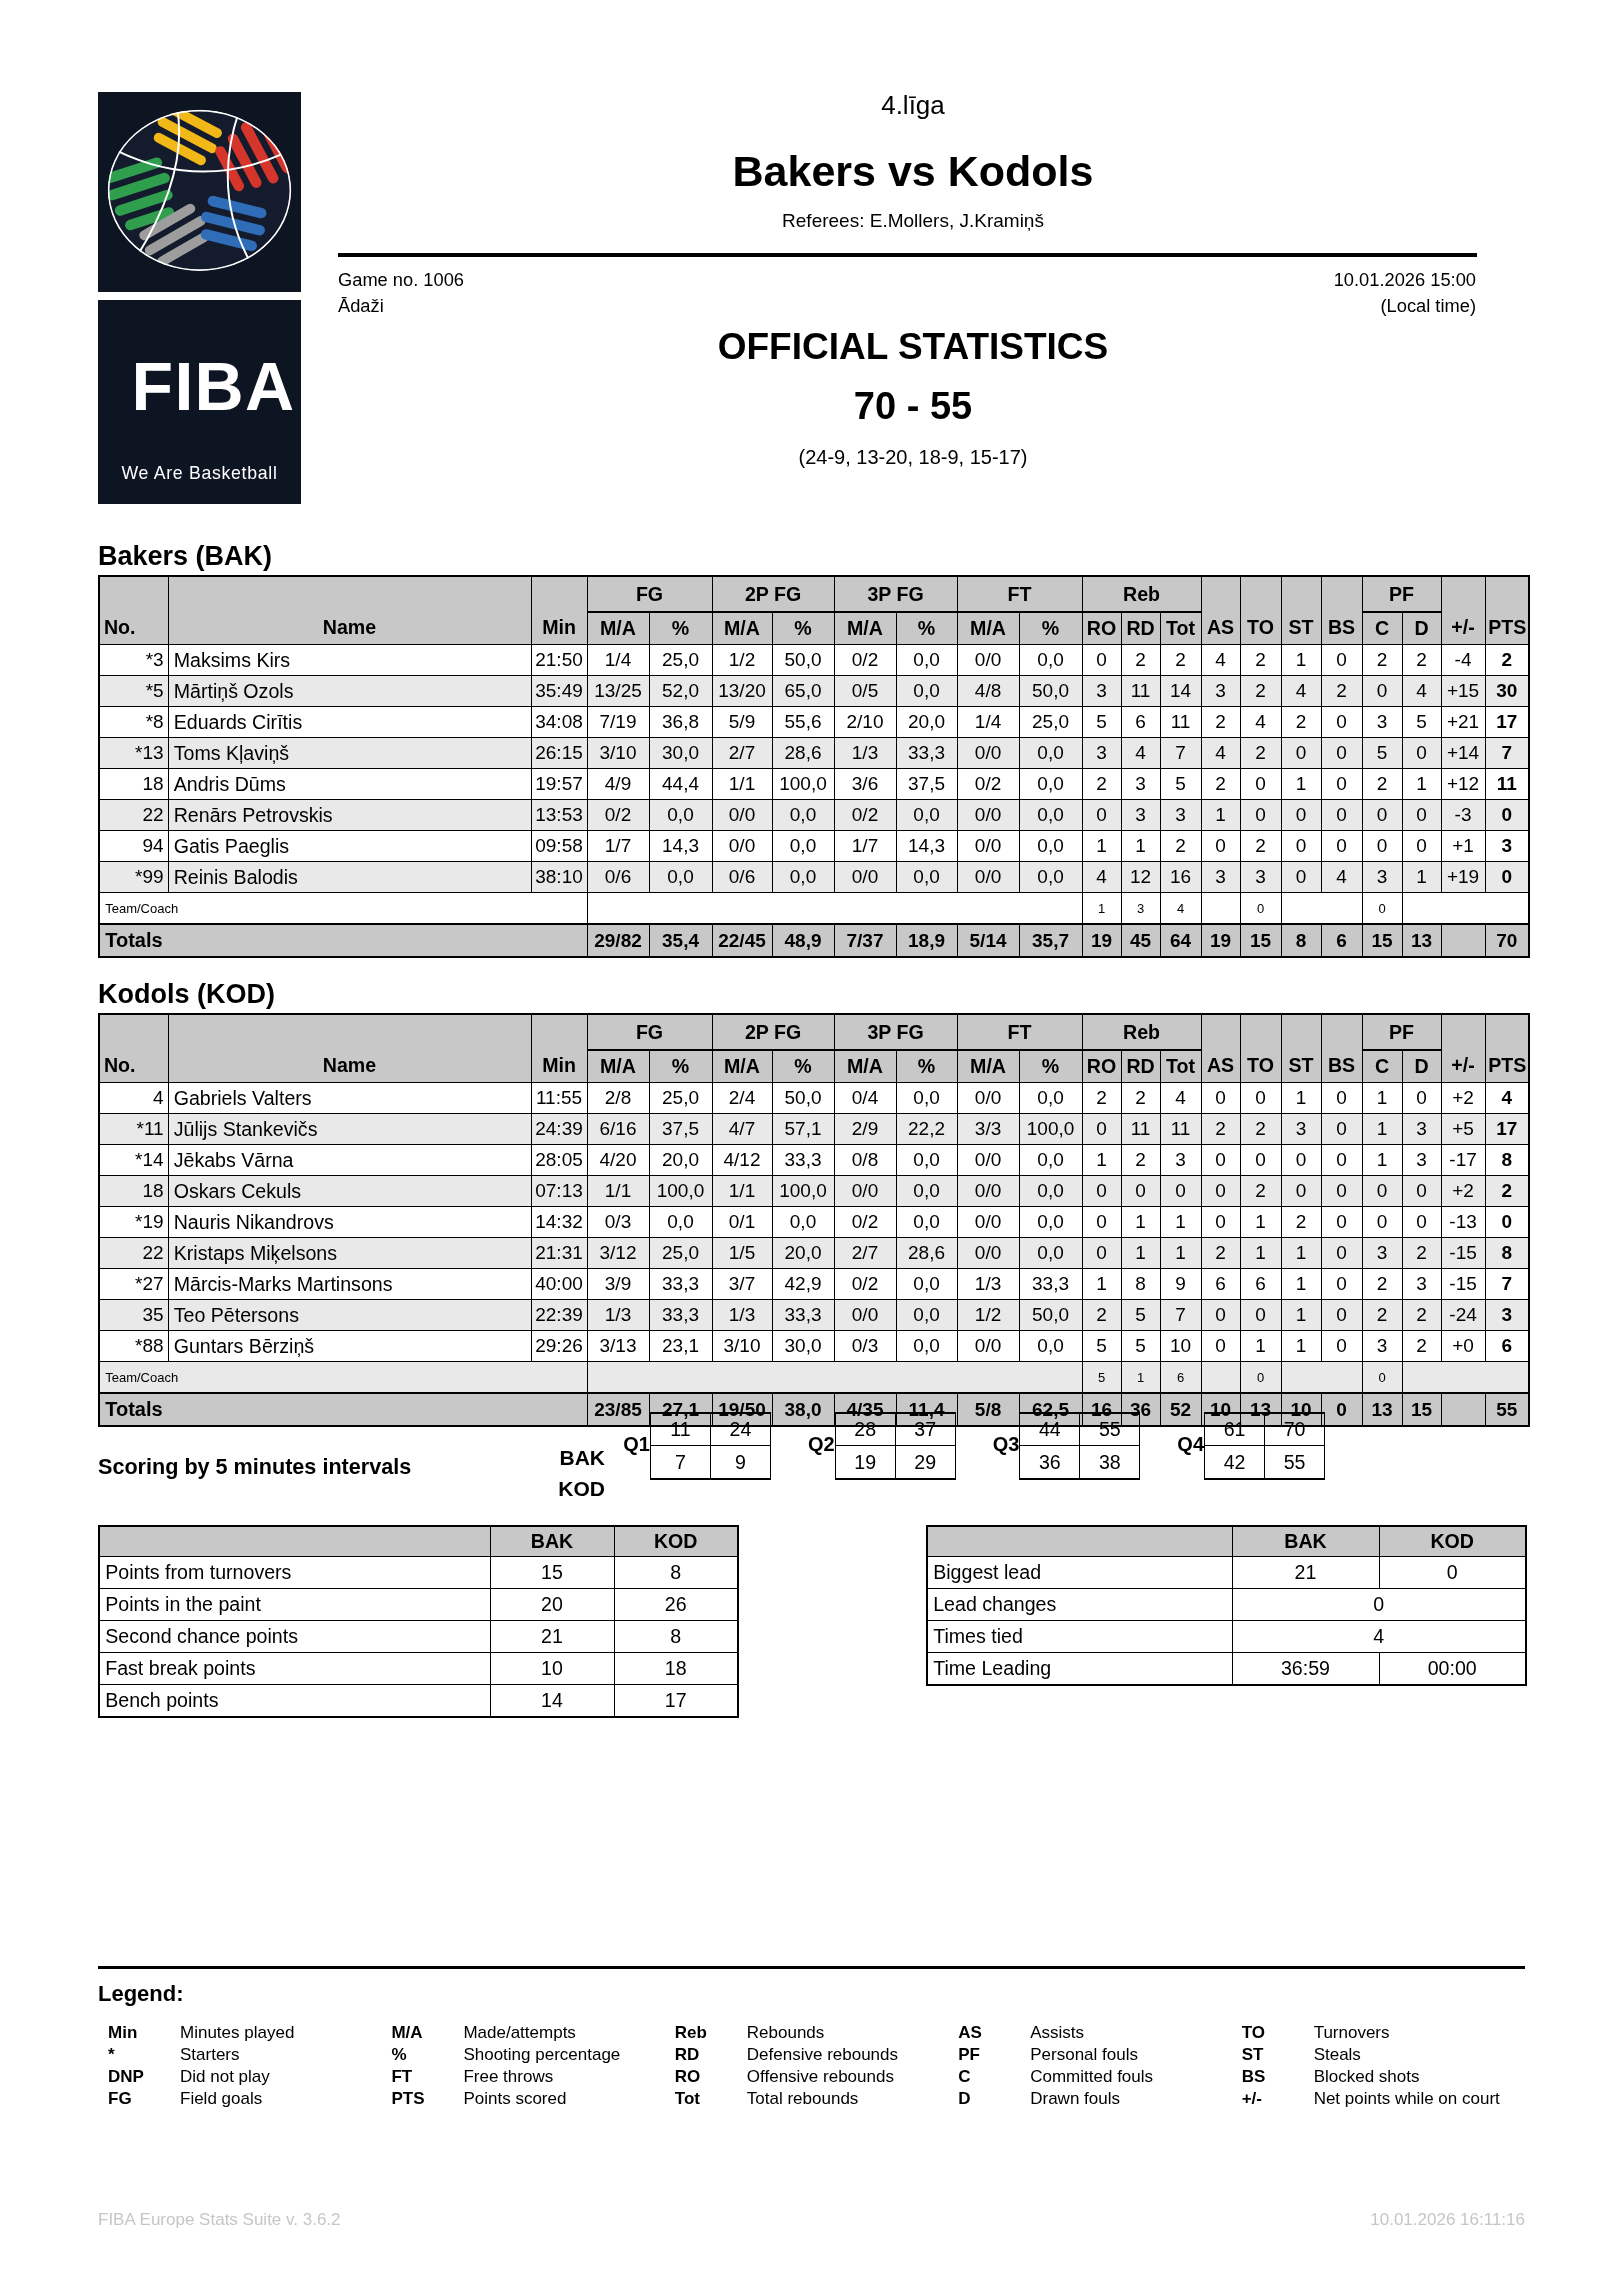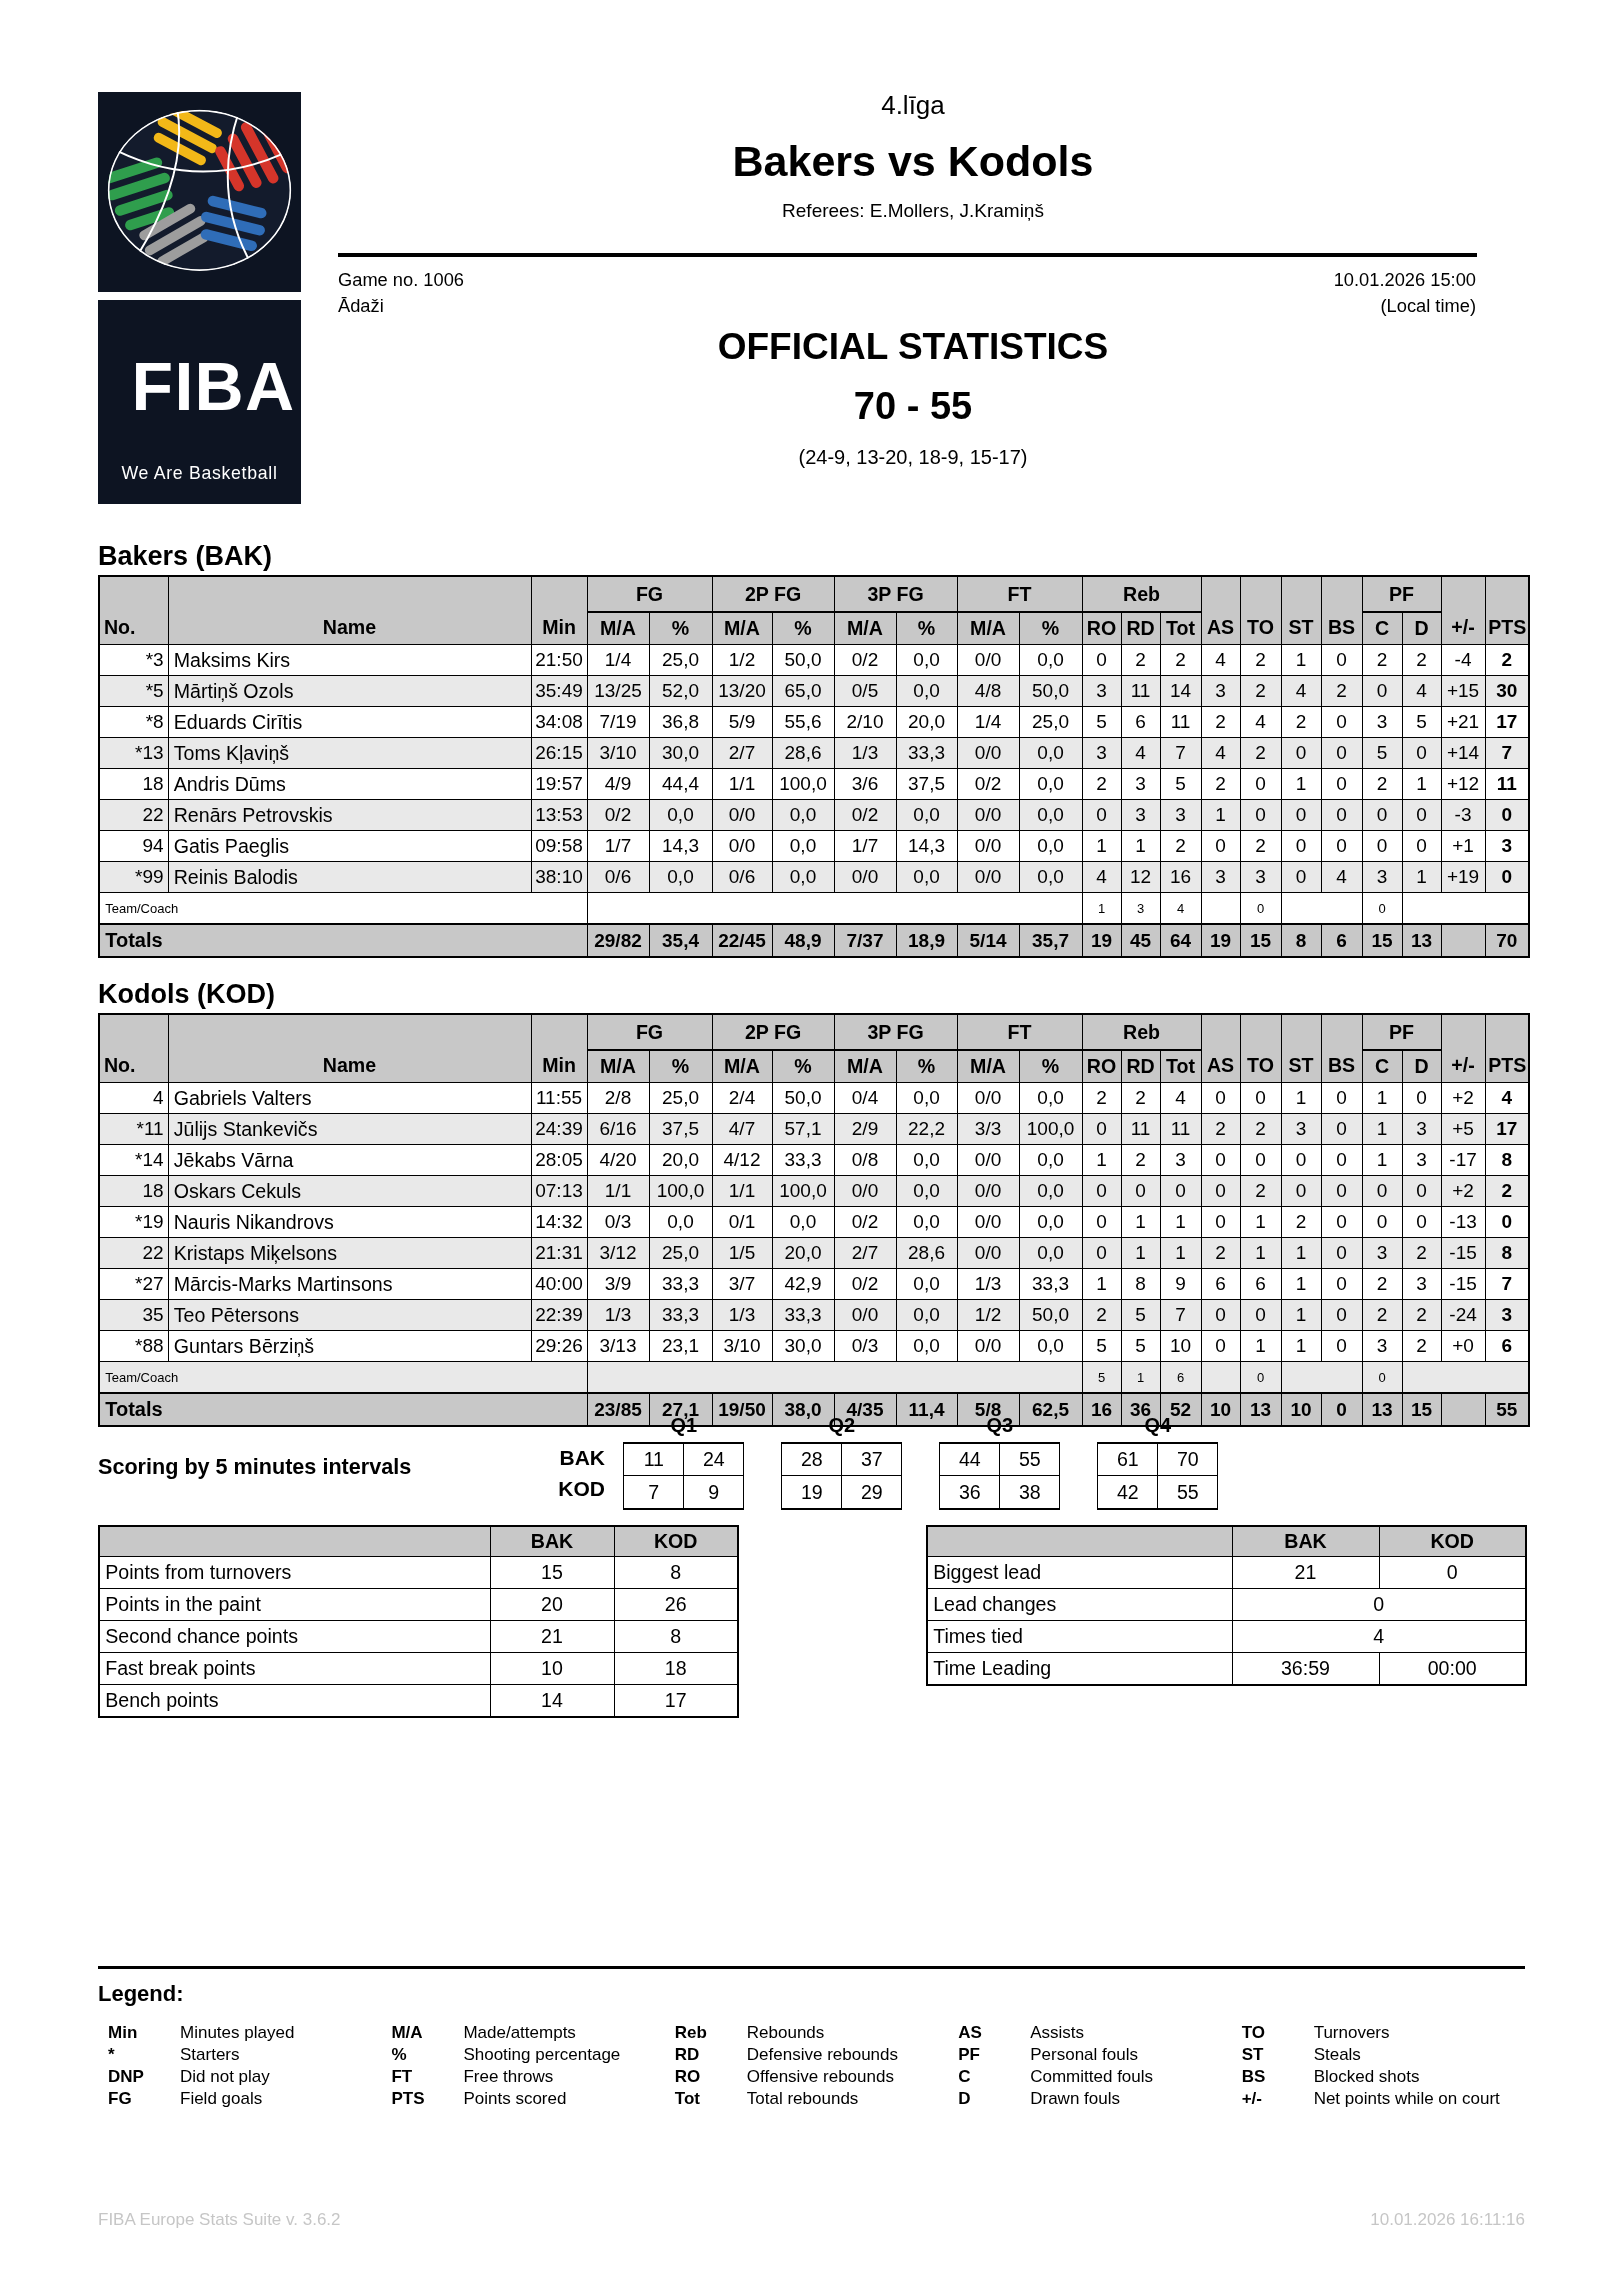--- a/index.html
+++ b/index.html
@@ -10,21 +10,21 @@
   .logo-block{position:absolute;left:98px;width:203px;background:#0d1422;}
   .logo-ball{top:92px;height:200px;}
   .logo-ball svg{display:block;width:100%;height:100%;}
   .logo-text{top:300px;height:204px;text-align:center;}
   .fiba-word{color:#fff;font-weight:bold;font-size:68px;letter-spacing:1.3px;margin-top:47px;padding-left:28px;}
   .fiba-tag{color:#fff;font-size:17.7px;margin-top:38px;letter-spacing:0.7px;}
 
   
   .head-center{position:absolute;left:301px;width:1224px;top:90px;text-align:center;}
   .league{font-size:26px;font-weight:normal;}
-  .match-title{font-size:43px;font-weight:bold;margin-top:16px;}
+  .match-title{font-size:43px;font-weight:bold;margin-top:26px;}
   .referees{font-size:19px;margin-top:14.4px;}
   .divider{position:absolute;left:338px;top:253px;width:1139px;height:3.9px;background:#000;}
   .game-info-left{position:absolute;left:338px;top:267px;font-size:18.3px;line-height:26px;}
   .game-info-right{position:absolute;left:822px;width:654px;top:267px;text-align:right;font-size:18.3px;line-height:26px;}
   .doc-title{position:absolute;left:301px;width:1224px;top:326px;text-align:center;font-size:37px;font-weight:bold;}
   .score-line{position:absolute;left:301px;width:1224px;top:385px;text-align:center;font-size:38px;font-weight:bold;}
   .score-quarters{position:absolute;left:301px;width:1224px;top:446px;text-align:center;font-size:20px;}
 
   
   .team-title{position:absolute;left:98px;font-size:27px;font-weight:bold;}
@@ -50,21 +50,21 @@
   .totals-row{background:#c8c8c8;font-weight:bold;}
   .totals-row td{border-top:2px solid #000;height:31px;}
   .totals-row .c-label{text-align:left;padding-left:5.2px;font-size:20px;}
 
   
   .scoring-label{position:absolute;left:98px;top:1454px;font-size:21.6px;font-weight:bold;}
   .scoring-area{position:absolute;left:546px;top:1412px;display:flex;align-items:flex-start;}
   .score-team-labels{display:flex;flex-direction:column;margin-top:30px;margin-right:18.3px;width:59px;}
   .score-team-labels div{height:31px;line-height:31px;font-size:21px;font-weight:bold;text-align:right;}
   .qboxes{display:flex;gap:37px;}
-  .qbox-wrap{display:flex;flex-direction:column;align-items:center;}
+  .qbox-wrap{display:flex;align-items:center;}
   .q-label{height:30px;line-height:27.5px;font-size:20px;font-weight:bold;}
   table.qbox{border-collapse:collapse;border:1.3px solid #000;border-top:2px solid #000;border-bottom:2px solid #000;}
   table.qbox td{width:57px;height:29.4px;border:0.7px solid #000;text-align:center;font-size:19.6px;}
 
   
   .mini-table{position:absolute;border-collapse:collapse;table-layout:fixed;border:2px solid #000;}
   .mini-table th,.mini-table td{border:1.3px solid #000;font-size:19.6px;padding:0 3.9px;white-space:nowrap;}
   .mini-table th{background:#c8c8c8;font-weight:bold;height:29px;text-align:center;}
   .mini-table td{height:31px;text-align:center;}
   .mini-table td.lbl{text-align:left;padding-left:5.2px;}

